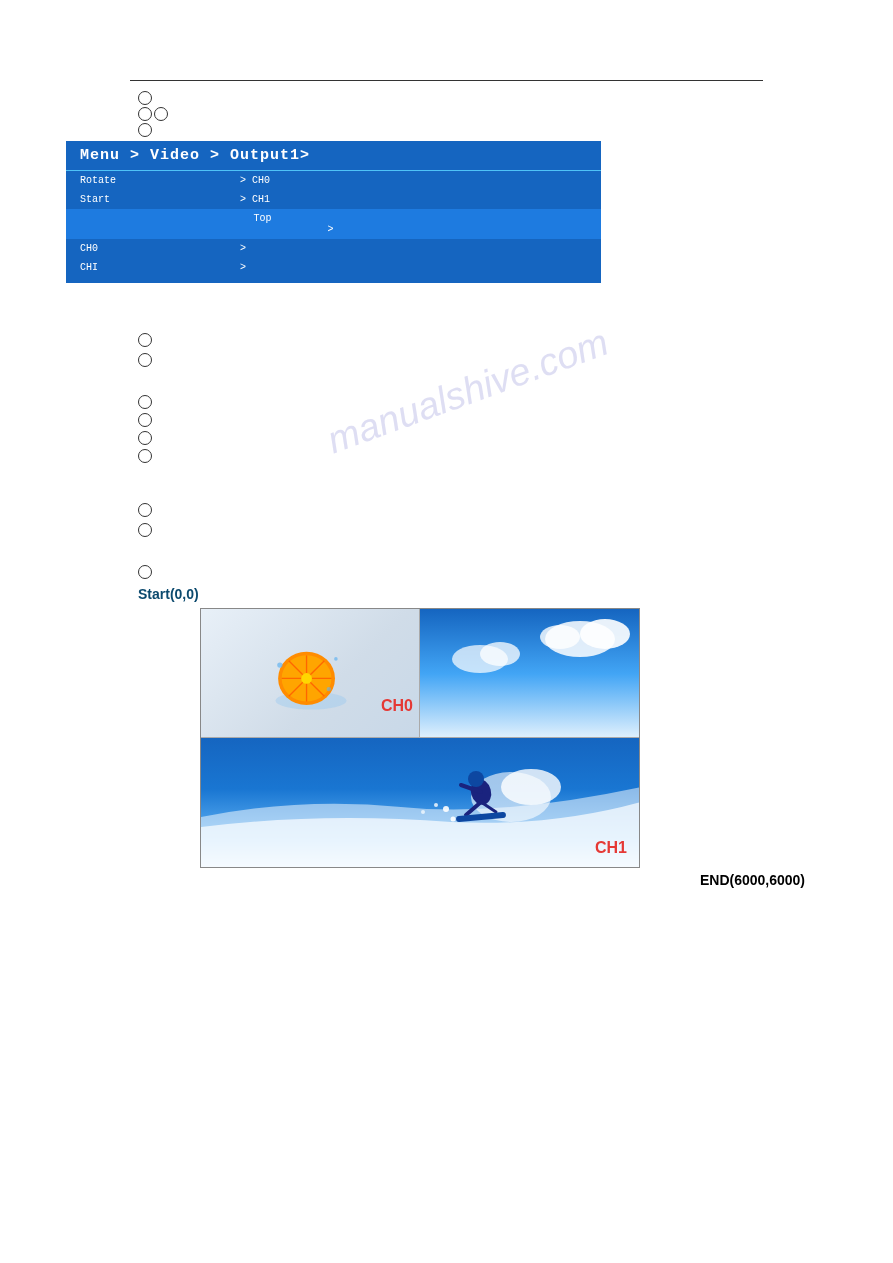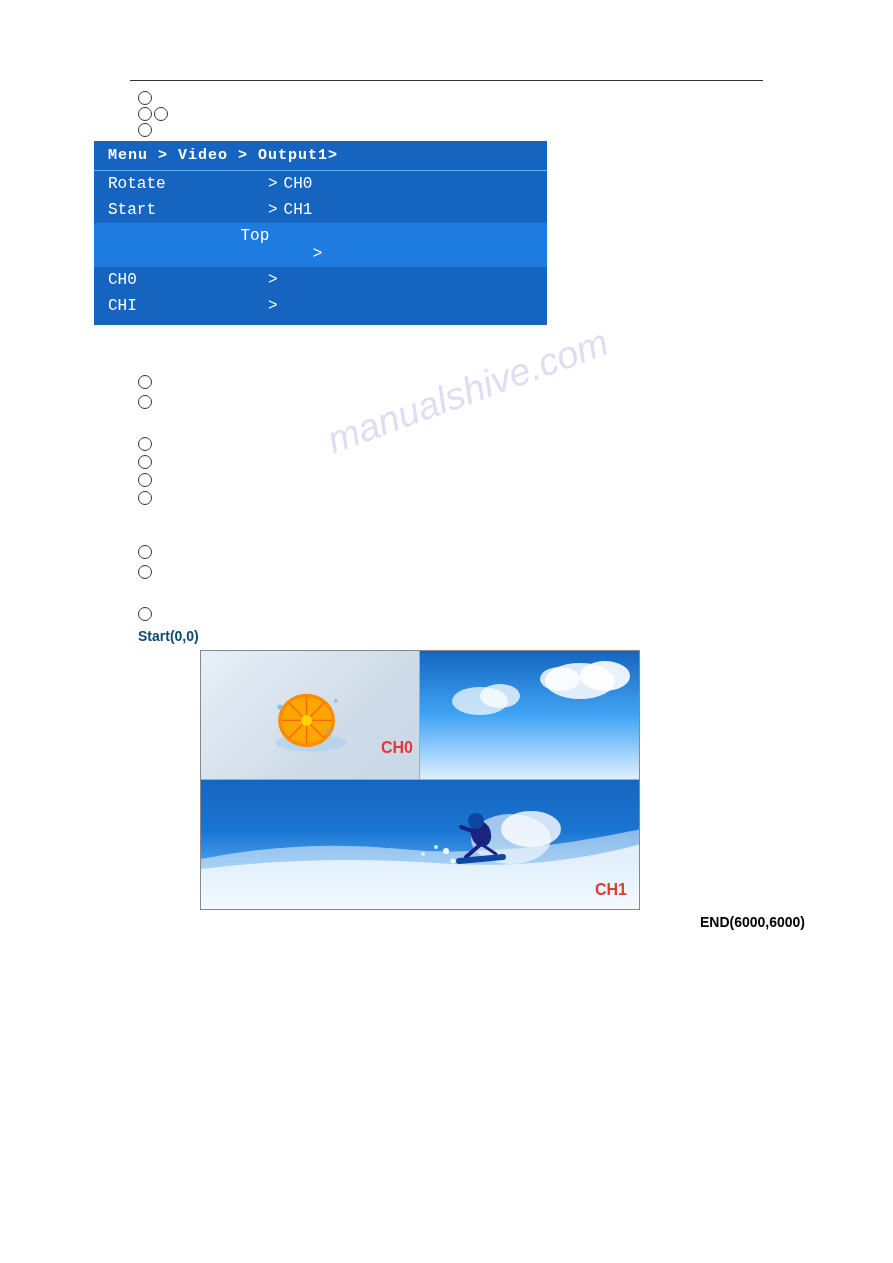--- a/index.html
+++ b/index.html
@@ -40,23 +40,23 @@
       border-radius: 50%;
       border: 1.5px solid #333;
       background: transparent;
       display: inline-block;
     }
 
     
     .menu-panel {
       background: #1565c0;
       color: #fff;
-      margin-left: 94px;
+      margin-left: 66px;
       margin-top: 4px;
-      width: 453px;
+      width: 535px;
       font-size: 15px;
       font-family: 'Courier New', Courier, monospace;
       padding-bottom: 6px;
     }
     .menu-header {
       background: #1565c0;
       padding: 6px 14px;
       font-size: 15px;
       font-weight: bold;
       letter-spacing: 1px;
@@ -65,21 +65,21 @@
     .menu-stats {
       display: flex;
       gap: 60px;
       padding: 6px 14px 2px 14px;
       font-size: 15px;
     }
     .menu-row {
       display: flex;
       align-items: center;
       padding: 4px 14px;
-      font-size: 16px;
+      font-size: 10px;
       cursor: default;
     }
     .menu-row .label {
       width: 160px;
       color: #fff;
     }
     .menu-row .arrow {
       color: #fff;
       margin-right: 6px;
     }

